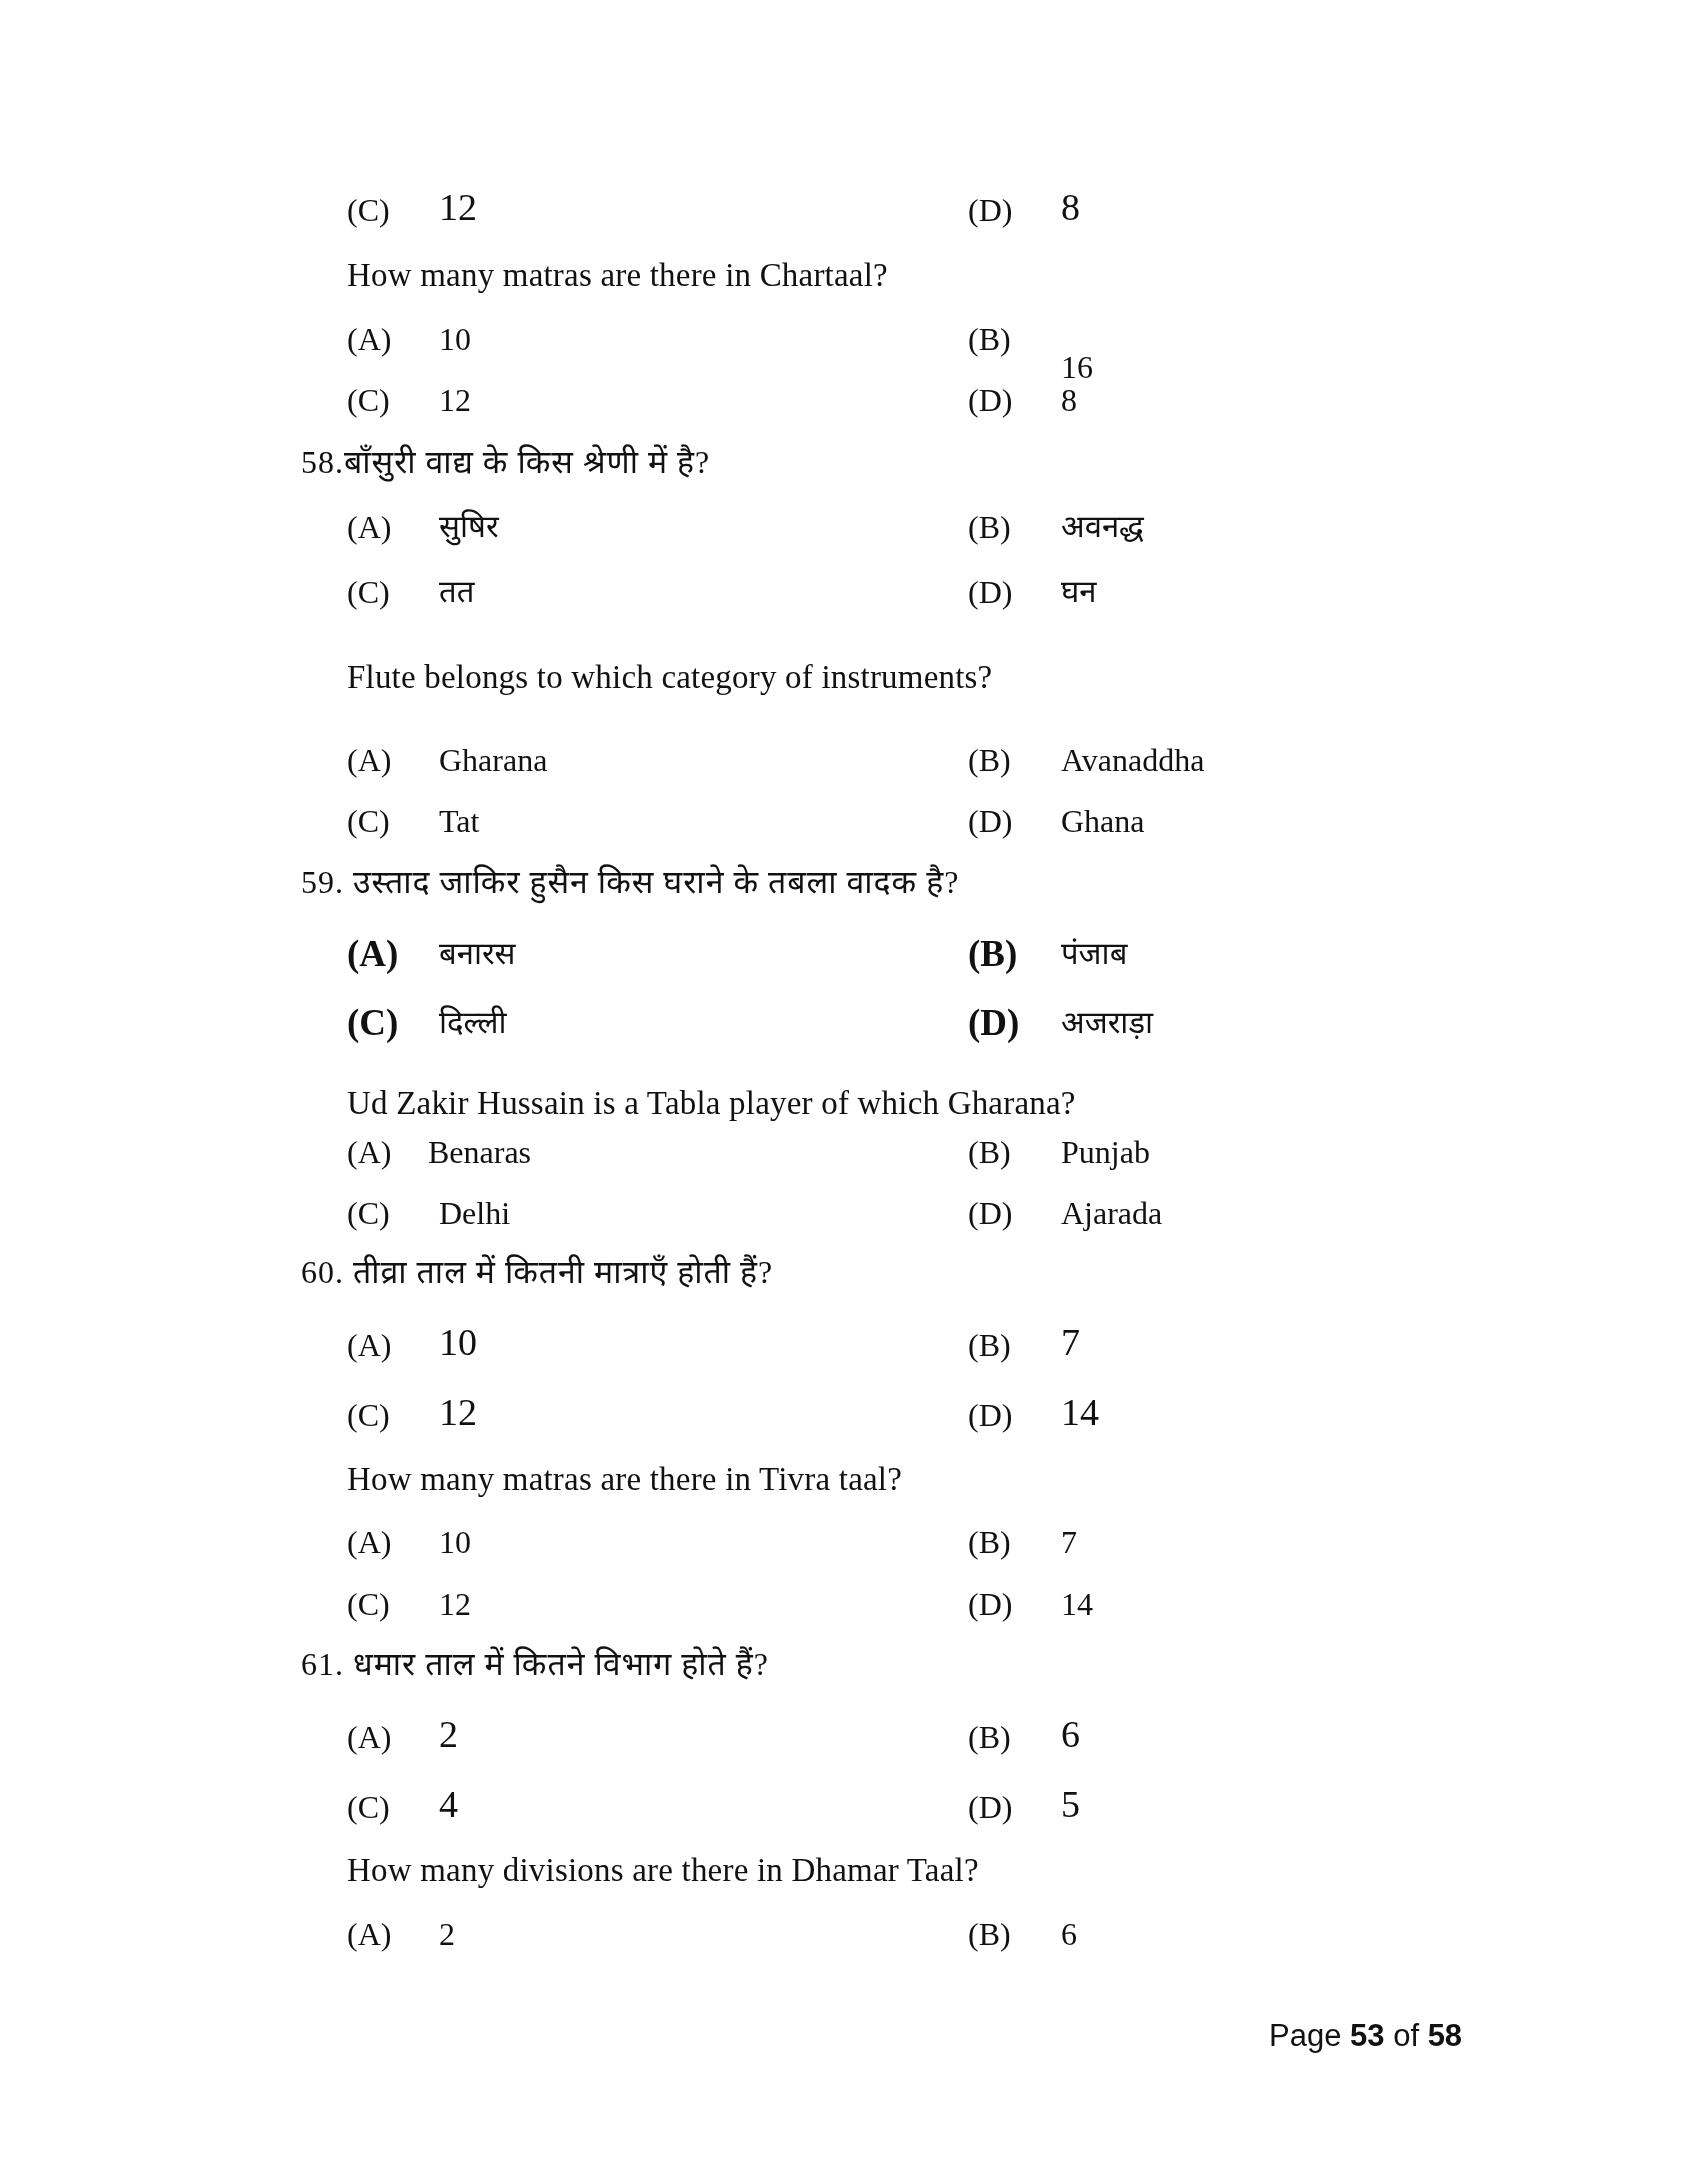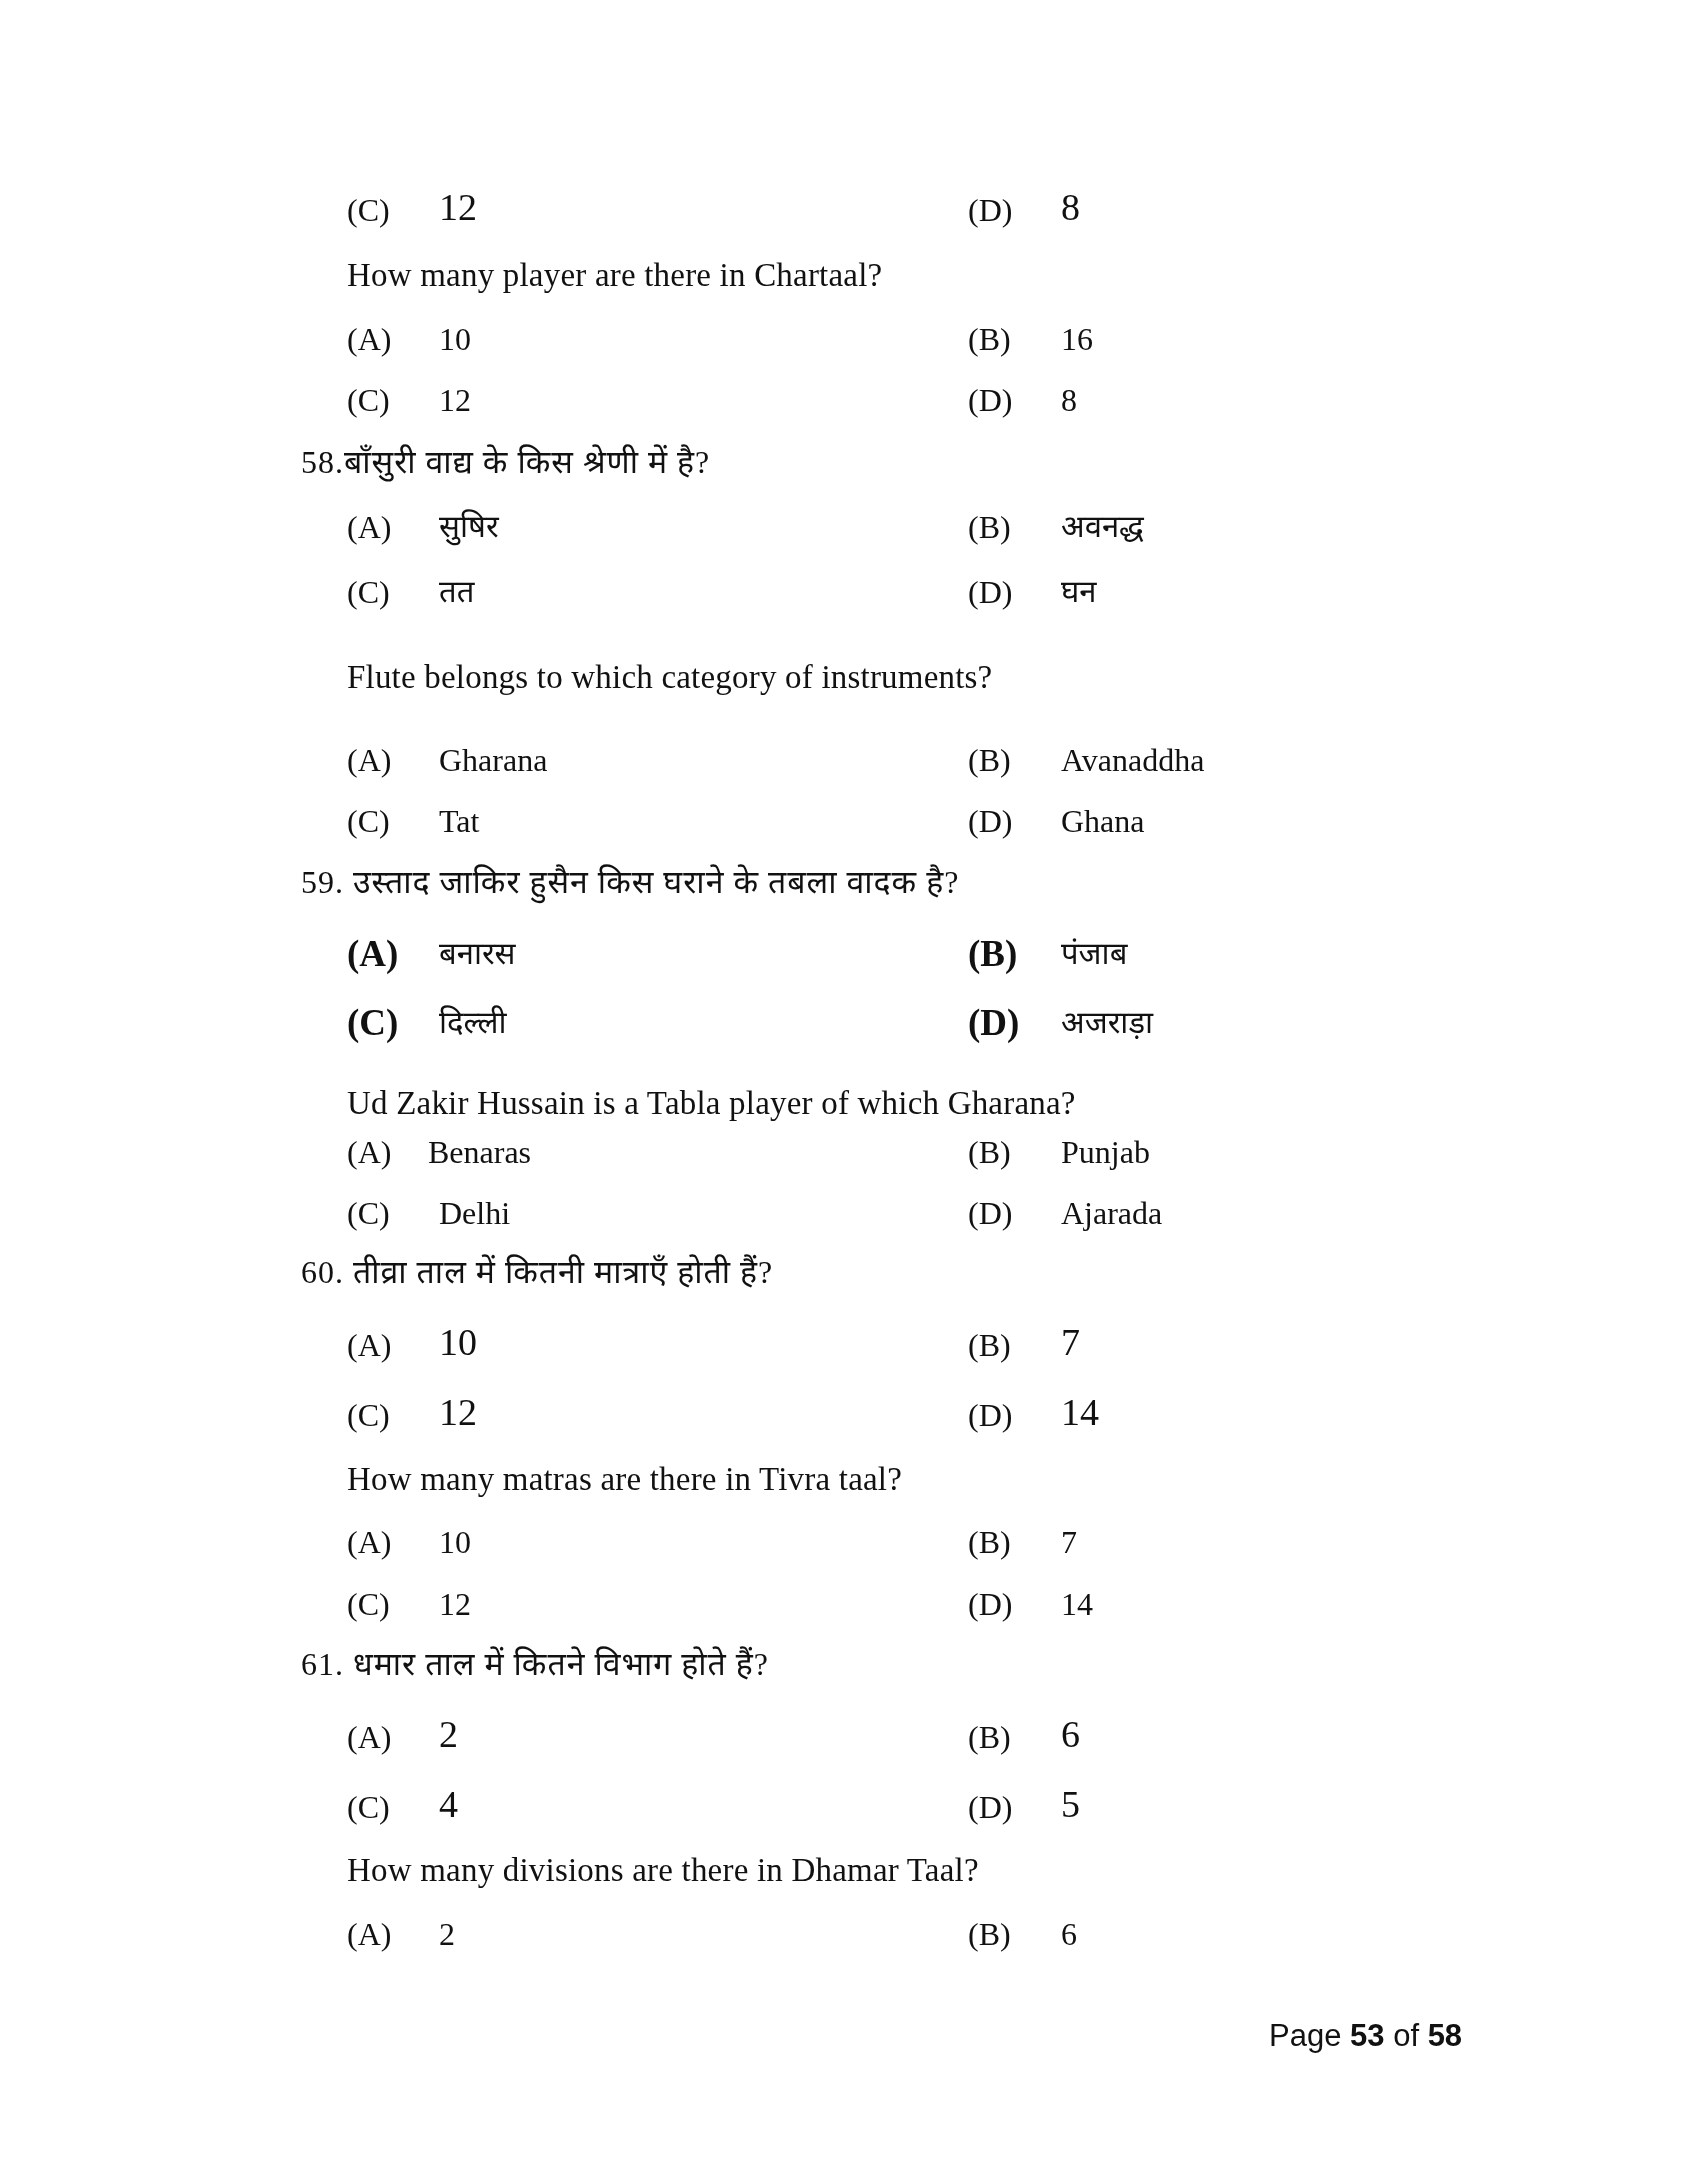--- a/index.html
+++ b/index.html
@@ -22,26 +22,26 @@
 
 <div class="page">
 
   <div class="row" style="top:192px;">
     <span class="opt-label" style="left:347px;top:2px;">(C)</span>
     <span class="opt-val big" style="left:439px;top:-4px;">12</span>
     <span class="opt-label" style="left:968px;top:2px;">(D)</span>
     <span class="opt-val big" style="left:1061px;top:-4px;">8</span>
   </div>
 
-  <div class="line q" style="left:347px;top:259px;">How many player are there in Chartaal?</div>
+  <div class="line q" style="left:347px;top:259px;">How many matras are there in Chartaal?</div>
   <div class="row" style="top:323px;">
     <span class="opt-label" style="left:347px;">(A)</span>
     <span class="opt-val" style="left:439px;">10</span>
     <span class="opt-label" style="left:968px;">(B)</span>
-    <span class="opt-val" style="left:1061px;">16</span>
+    <span class="opt-val" style="left:1061px;margin-top:28px;">16</span>
   </div>
   <div class="row" style="top:384px;">
     <span class="opt-label" style="left:347px;">(C)</span>
     <span class="opt-val" style="left:439px;">12</span>
     <span class="opt-label" style="left:968px;">(D)</span>
     <span class="opt-val" style="left:1061px;">8</span>
   </div>
 
   <div class="line q-hi" style="left:301px;top:446px;">58.बाँसुरी वाद्य के किस श्रेणी में है?</div>
   <div class="row" style="top:511px;">

